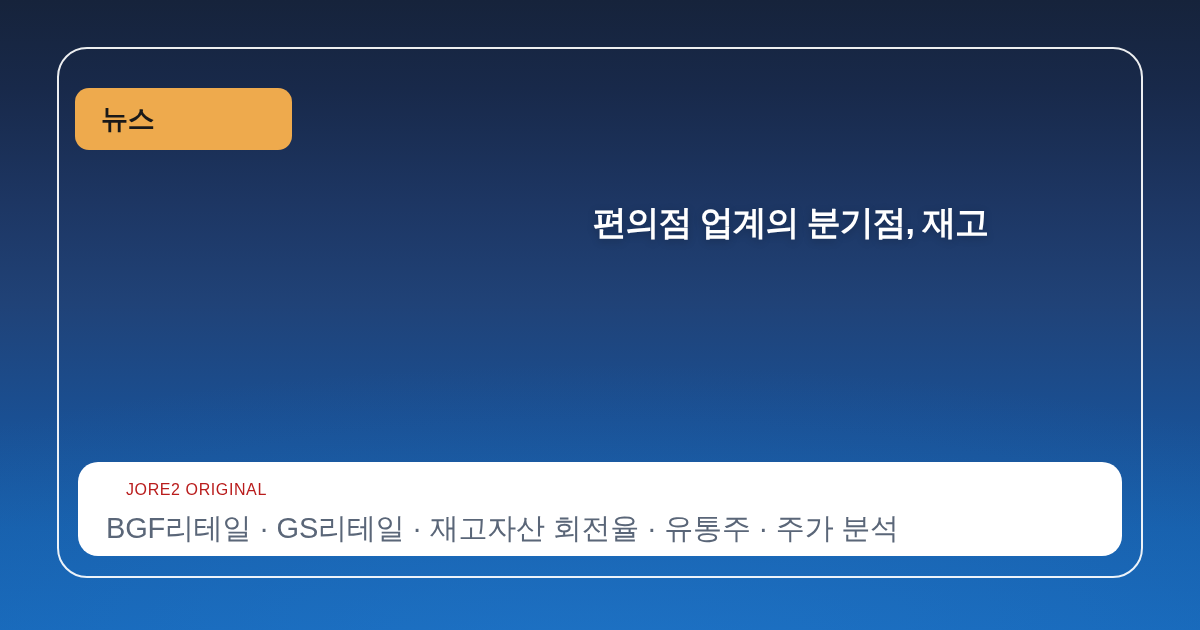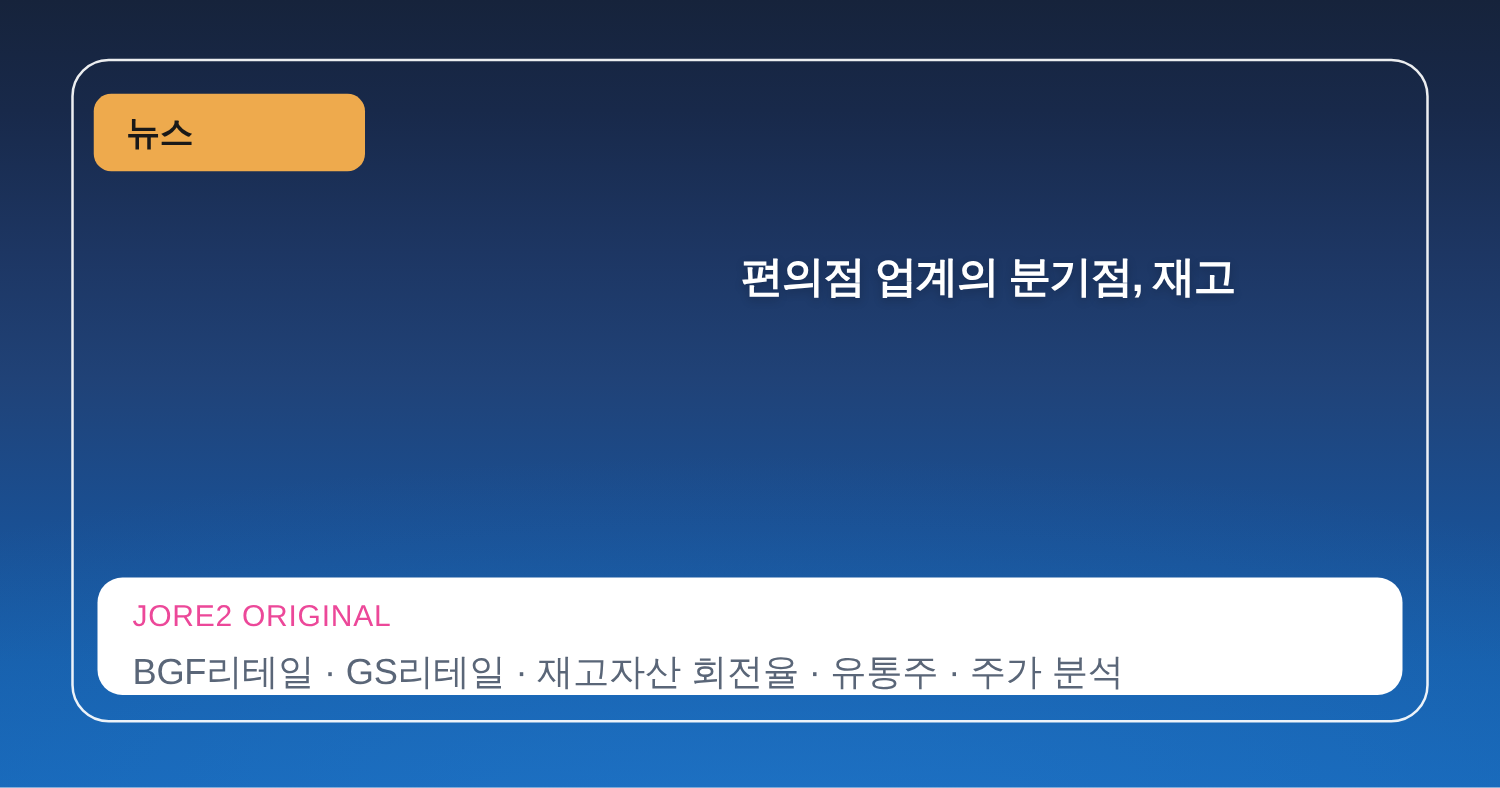--- a/index.html
+++ b/index.html
@@ -51,21 +51,21 @@
     height: 531px;
     box-sizing: border-box;
     border: 2px solid rgba(255,255,255,0.92);
     border-radius: 30px;
   }
 
   
   .badge {
     position: absolute;
     left: 75px;
-    top: 75px;
+    top: 88px;
     height: 62px;
     min-width: 217px;
     box-sizing: border-box;
     display: flex;
     align-items: center;
     justify-content: flex-start;
     padding: 0 26px;
     border-radius: 14px;
     background: #eeaa4d;
   }
@@ -103,26 +103,27 @@
     left: 78px;
     top: 462px;
     width: 1044px;
     height: 94px;
     box-sizing: border-box;
     background: #ffffff;
     border-radius: 20px;
     padding: 18px 28px 0 28px;
   }
   .footer-brand {
-    font-size: 24px;
+    font-size: 16px;
     font-weight: 400;
     letter-spacing: 0.6px;
-    color: #ec4899;
+    color: #b91c1c;
     line-height: 1.2;
     white-space: nowrap;
+    margin-left: 20px;
   }
   .footer-tags {
     margin-top: 11px;
     font-size: 29px;
     font-weight: 400;
     letter-spacing: -0.2px;
     color: #5a6678;
     line-height: 1.25;
     white-space: nowrap;
   }

